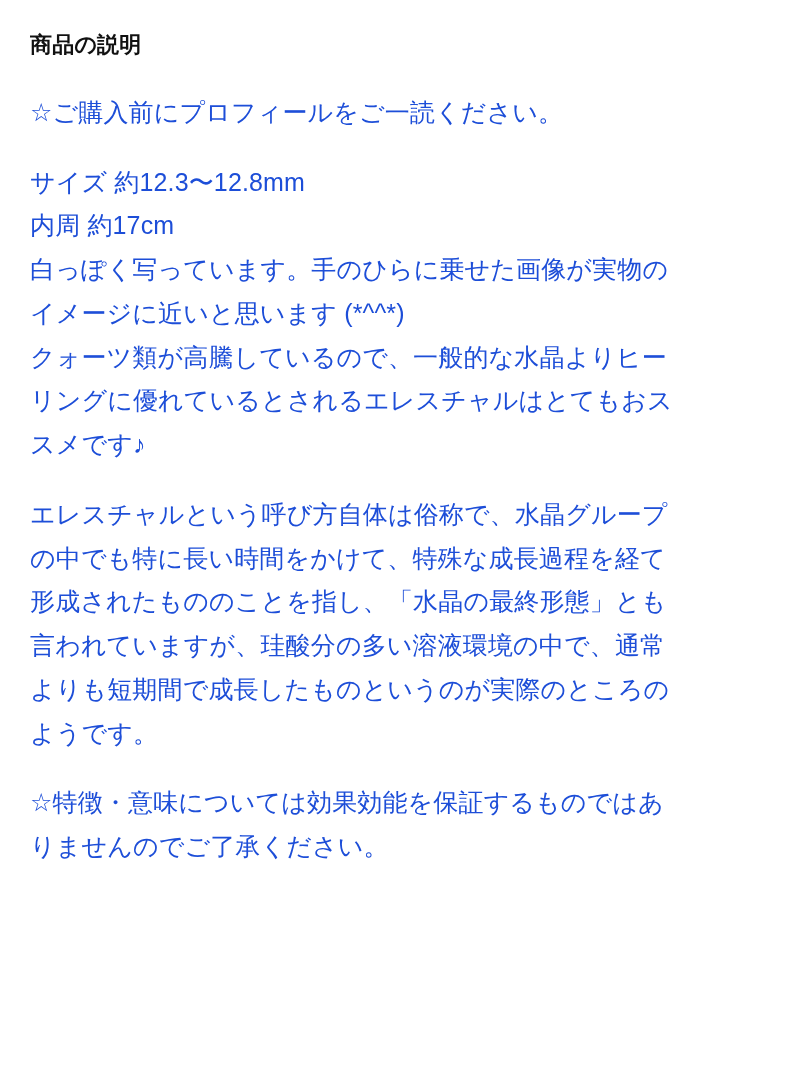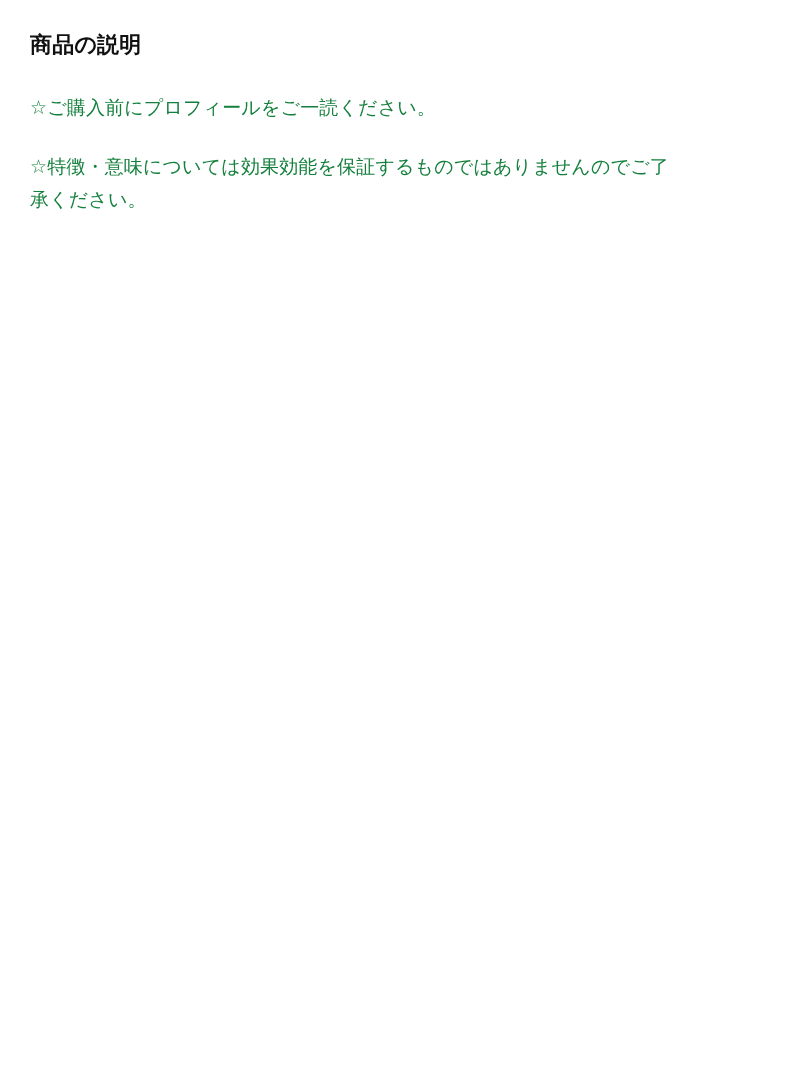--- a/index.html
+++ b/index.html
@@ -21,38 +21,43 @@
   }
   .section-title {
     font-size: 22px;
     font-weight: bold;
     line-height: 1.4;
     margin: 0 0 30px 0;
     letter-spacing: 0.2px;
     color: #111111;
   }
   .body-block {
-    font-size: 19px;
+    font-size: 25px;
     line-height: 1.75;
     letter-spacing: 0.15px;
-    color: #15803d;
+    color: #1d4ed8;
     margin: 0 0 26px 0;
     white-space: pre-line;
     word-break: break-word;
   }
   .body-block:last-child {
     margin-bottom: 4px;
   }
 </style>
 </head>
 <body>
 
 <div class="page">
   <h1 class="section-title">商品の説明</h1>
 
   <p class="body-block">☆ご購入前にプロフィールをご一読ください。</p>
 
+  <p class="body-block">サイズ 約12.3〜12.8mm
+内周 約17cm
+白っぽく写っています。手のひらに乗せた画像が実物のイメージに近いと思います (*^^*)
+クォーツ類が高騰しているので、一般的な水晶よりヒーリングに優れているとされるエレスチャルはとてもおススメです♪</p>
 
 
 
+  <p class="body-block">エレスチャルという呼び方自体は俗称で、水晶グループの中でも特に長い時間をかけて、特殊な成長過程を経て形成されたもののことを指し、「水晶の最終形態」とも言われていますが、珪酸分の多い溶液環境の中で、通常よりも短期間で成長したものというのが実際のところのようです。</p>
 
   <p class="body-block">☆特徴・意味については効果効能を保証するものではありませんのでご了承ください。</p>
 </div>
 
 </body></html>

